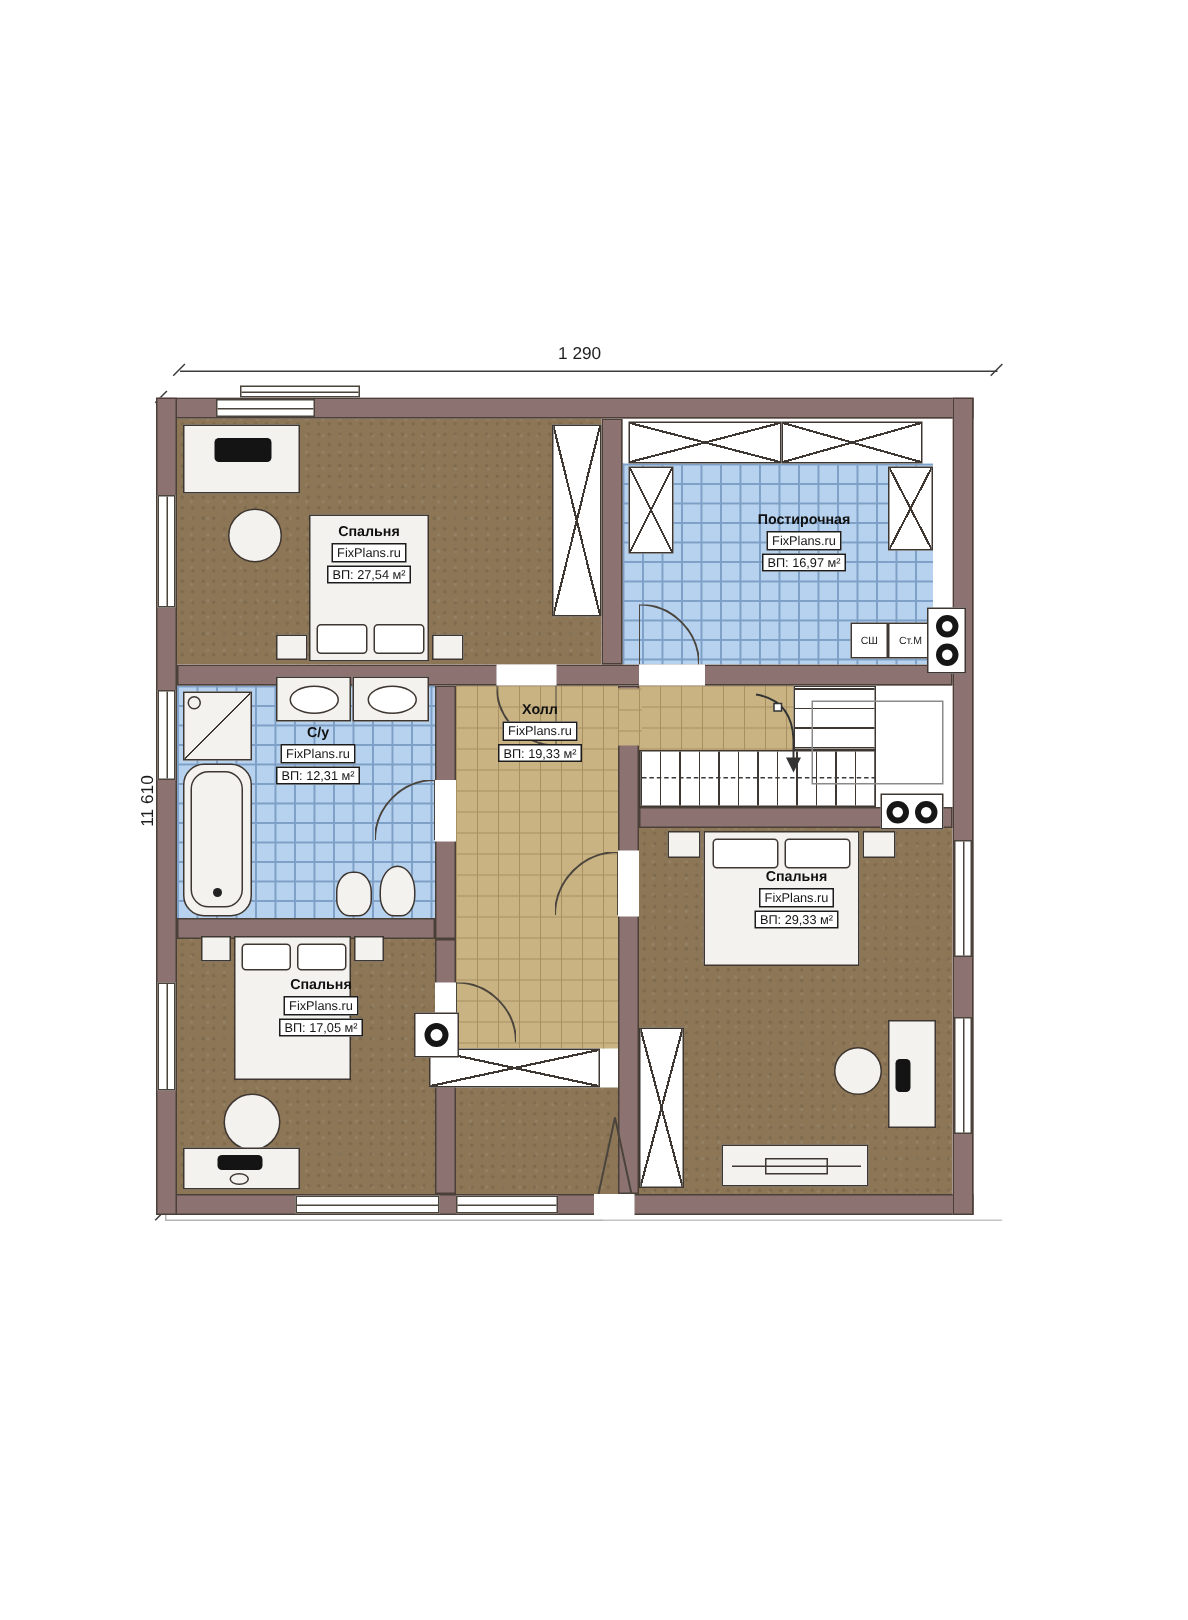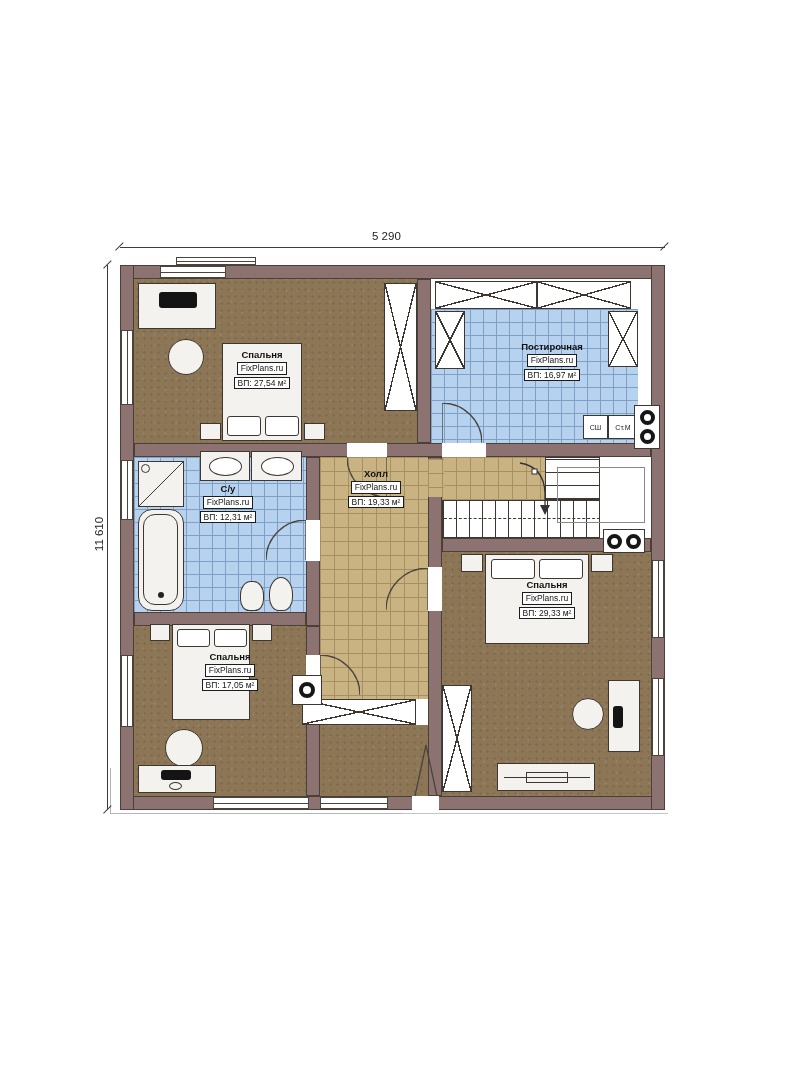--- a/index.html
+++ b/index.html
@@ -1,18 +1,18 @@
 <!DOCTYPE html>
 <html style="--wall: #8c7372; --floor-brown: #8c7656; --tile-blue: #b6d2ee; --tile-blue-grid: #7fa0c6; --tile-tan: #c9b383; --tile-tan-grid: #a78f62; --furniture: #f3f2ef; --outline: #3e3630;"><head>
 <meta charset="utf-8">
 <style>
   * { box-sizing: border-box; margin: 0; padding: 0; }
   html,body { background:#fff; width:792px; height:1080px; font-family:"Liberation Sans", sans-serif; }
   #page { position:relative; width:792px; height:1080px; background:#fff; overflow:hidden; }
-  #plan { position:absolute; left:120px; top:265px; width:545px; height:545px; }
+  #plan { position:absolute; left:104px; top:265px; width:545px; height:545px; }
   #plan > div, #plan > svg { position:absolute; }
 
   .wall { background:var(--wall); box-shadow:0 0 0 1px #4a4038 inset; z-index:2; }
   .floor-brown { background-color:var(--floor-brown);
     background-image:radial-gradient(rgba(0,0,0,.10) 1px, transparent 1.4px),
                      radial-gradient(rgba(255,255,255,.07) 1px, transparent 1.4px);
     background-size:7px 7px, 11px 11px; background-position:0 0, 4px 6px; z-index:1; }
   .tile-blue { background-color:var(--tile-blue);
     background-image:linear-gradient(var(--tile-blue-grid) 1px, transparent 1px),
                      linear-gradient(90deg, var(--tile-blue-grid) 1px, transparent 1px);
@@ -68,21 +68,21 @@
   .tv { background:#141414; border-radius:3px; }
 </style>
 </head>
 <body>
 
 <div id="page">
 
   <div class="dim-line" style="left:120px;top:247px;width:545px;height:1.4px;"></div>
   <div class="tick" style="left:114px;top:246px;"></div>
   <div class="tick" style="left:659px;top:246px;"></div>
-  <div class="dim-label" style="left:368px;top:230px;">5 290</div>
+  <div class="dim-label" style="left:368px;top:230px;">1 290</div>
 
   <div class="dim-line" style="left:107px;top:265px;width:1.4px;height:545px;"></div>
   <div class="tick" style="left:102px;top:264px;"></div>
   <div class="tick" style="left:102px;top:809px;"></div>
   <div class="dim-label" style="left:78px;top:528px;transform:rotate(-90deg);transform-origin:center;">11 610</div>
 
   <div class="ground" style="left:110px;top:768px;width:292px;height:46px;border-left:1.4px solid #b4b4b4;border-bottom:1.4px solid #b4b4b4;"></div>
   <div class="ground" style="left:402px;top:806px;width:266px;height:8px;border-bottom:1.4px solid #c4c4c4;"></div>
 
   <div id="plan">

